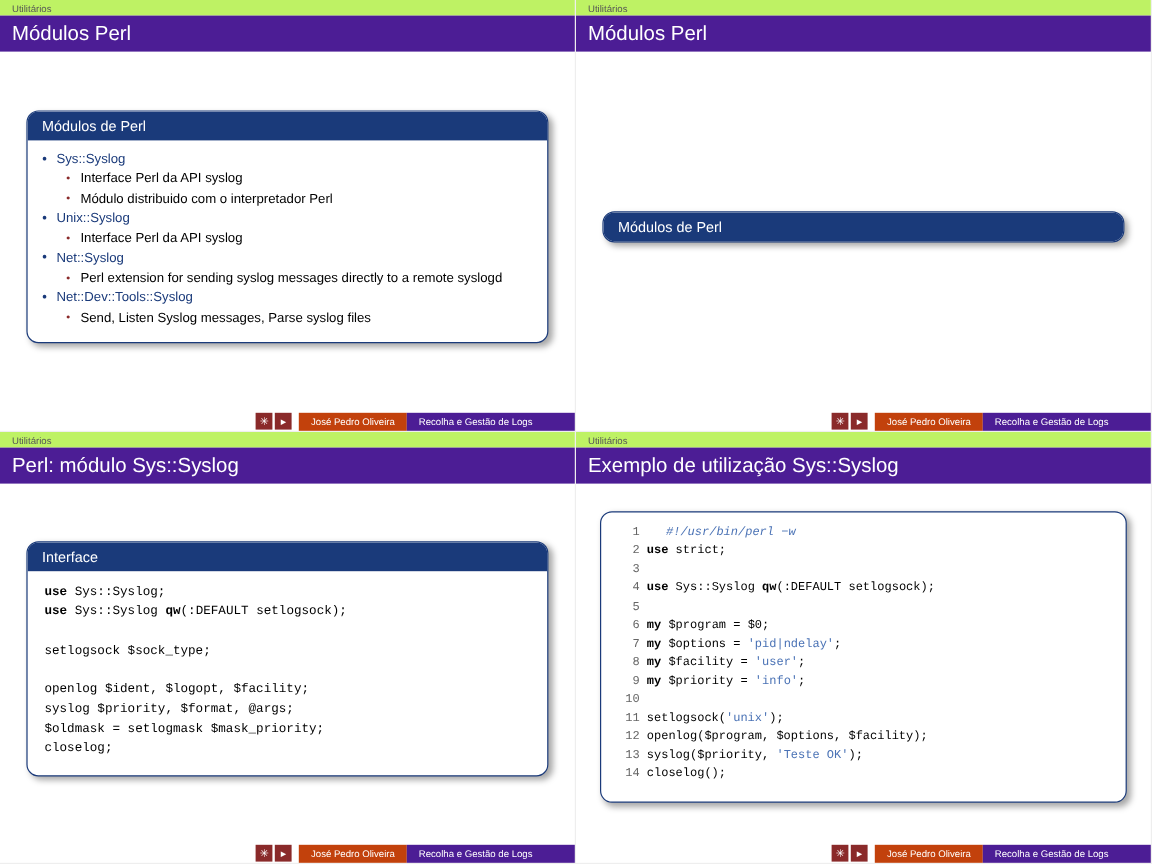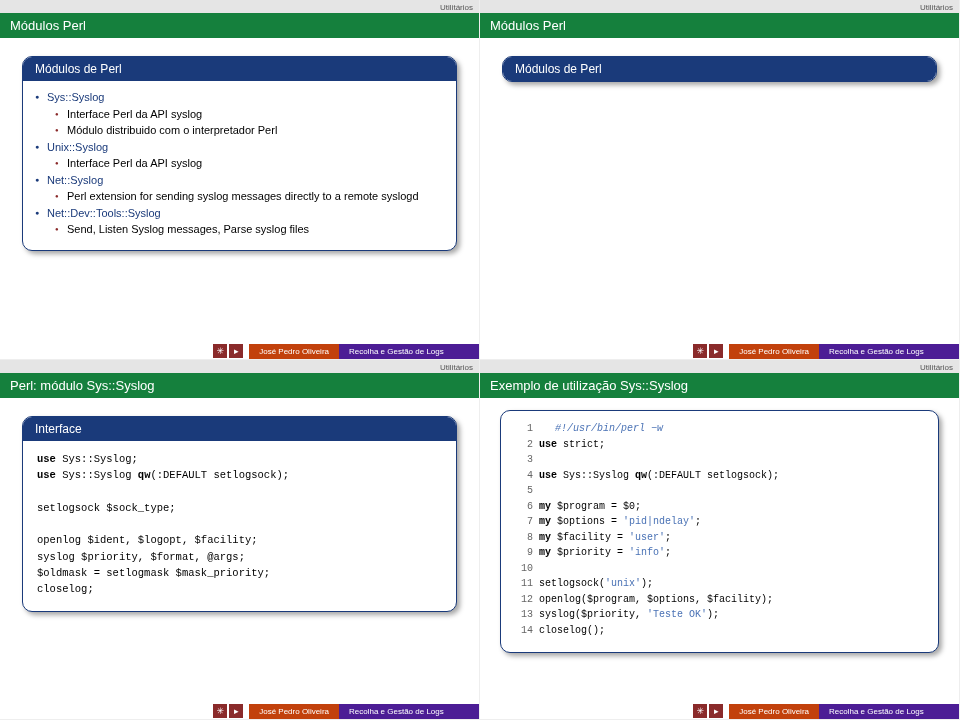--- a/index.html
+++ b/index.html
@@ -16,43 +16,43 @@
   }
   .slide {
     position: relative;
     display: flex;
     flex-direction: column;
     border-right: 1px solid #eee;
     border-bottom: 1px solid #eee;
   }
   .top-nav {
     display: flex;
-    justify-content: flex-end;
-    background: #e5e5e5;
+    justify-content: flex-start;
+    background: #bef264;
     padding: 2px 0 0 4px;
   }
   .nav-item {
     text-align: center;
     font-size: 8px;
     color: #555;
     padding: 1px 6px;
   }
   .title-bar {
-    background: #15803d;
-    color: #fff;
-    font-size: 13px;
+    background: #4c1d95;
+    color: #fff;
+    font-size: 17px;
     padding: 5px 10px;
     font-weight: 500;
   }
   .content {
     flex: 1;
     padding: 18px 22px 8px 22px;
     display: flex;
     flex-direction: column;
-    justify-content: flex-start;
+    justify-content: center;
   }
   .box {
     border: 1px solid #1a3a7a;
     border-radius: 10px;
     box-shadow: 3px 3px 5px rgba(0,0,0,0.35);
     overflow: hidden;
     background: #fff;
     margin-bottom: 18px;
   }
   .box-header {

